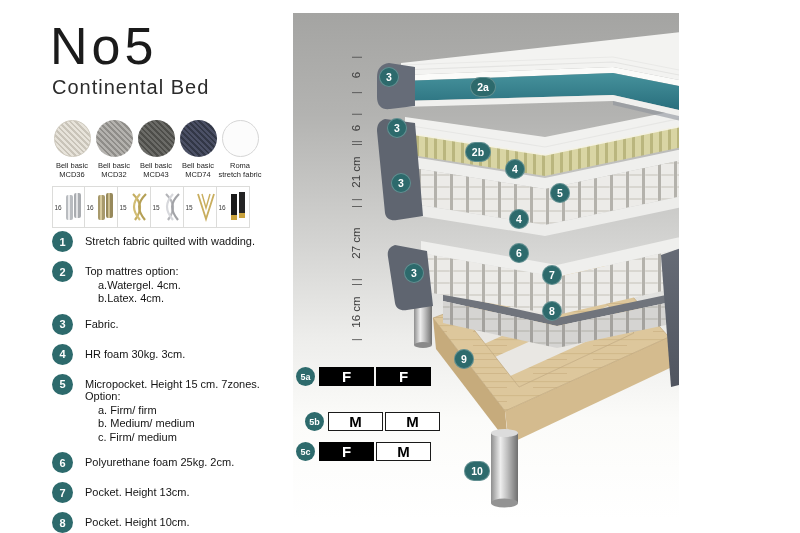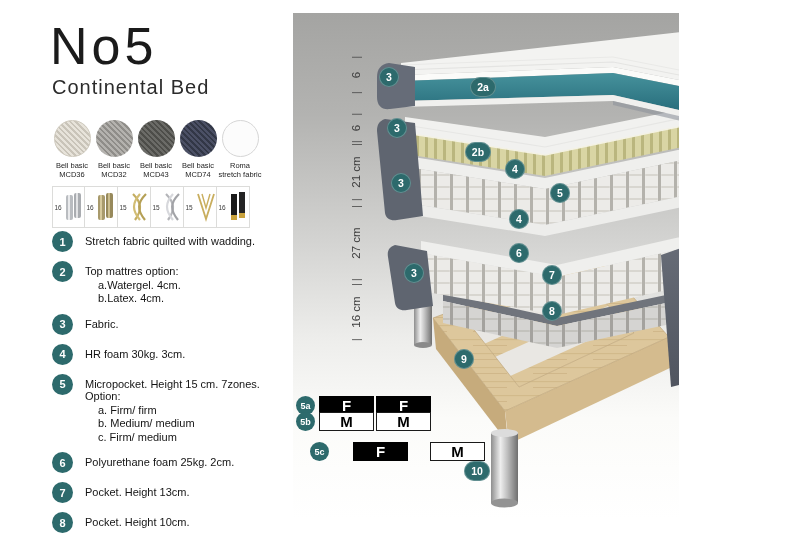--- a/index.html
+++ b/index.html
@@ -339,31 +339,31 @@
     <span class="callout" style="left:98px; top:160px;">3</span>
     <span class="callout" style="left:216px; top:196px;">4</span>
     <span class="callout" style="left:216px; top:230px;">6</span>
     <span class="callout" style="left:111px; top:250px;">3</span>
     <span class="callout" style="left:249px; top:252px;">7</span>
     <span class="callout" style="left:249px; top:288px;">8</span>
     <span class="callout" style="left:161px; top:336px;">9</span>
     <span class="callout wide" style="left:174px; top:448px;">10</span>
 
     <div class="ftable">
-      <div class="frow" style="left:0; top:383px;">
+      <div class="frow" style="left:0; top:354px;">
         <span class="rlabel">5a</span>
         <span class="fcell dark">F</span>
         <span class="fcell dark">F</span>
       </div>
-      <div class="frow" style="left:0; top:399px;">
+      <div class="frow" style="left:9px; top:399px;">
         <span class="rlabel">5b</span>
         <span class="fcell light">M</span>
         <span class="fcell light">M</span>
       </div>
-      <div class="frow" style="left:14px; top:429px;gap:20px;">
+      <div class="frow" style="left:0; top:429px;">
         <span class="rlabel">5c</span>
         <span class="fcell dark">F</span>
         <span class="fcell light">M</span>
       </div>
     </div>
 
     <div class="version">2022.04</div>
   </div>
 </div>
 

